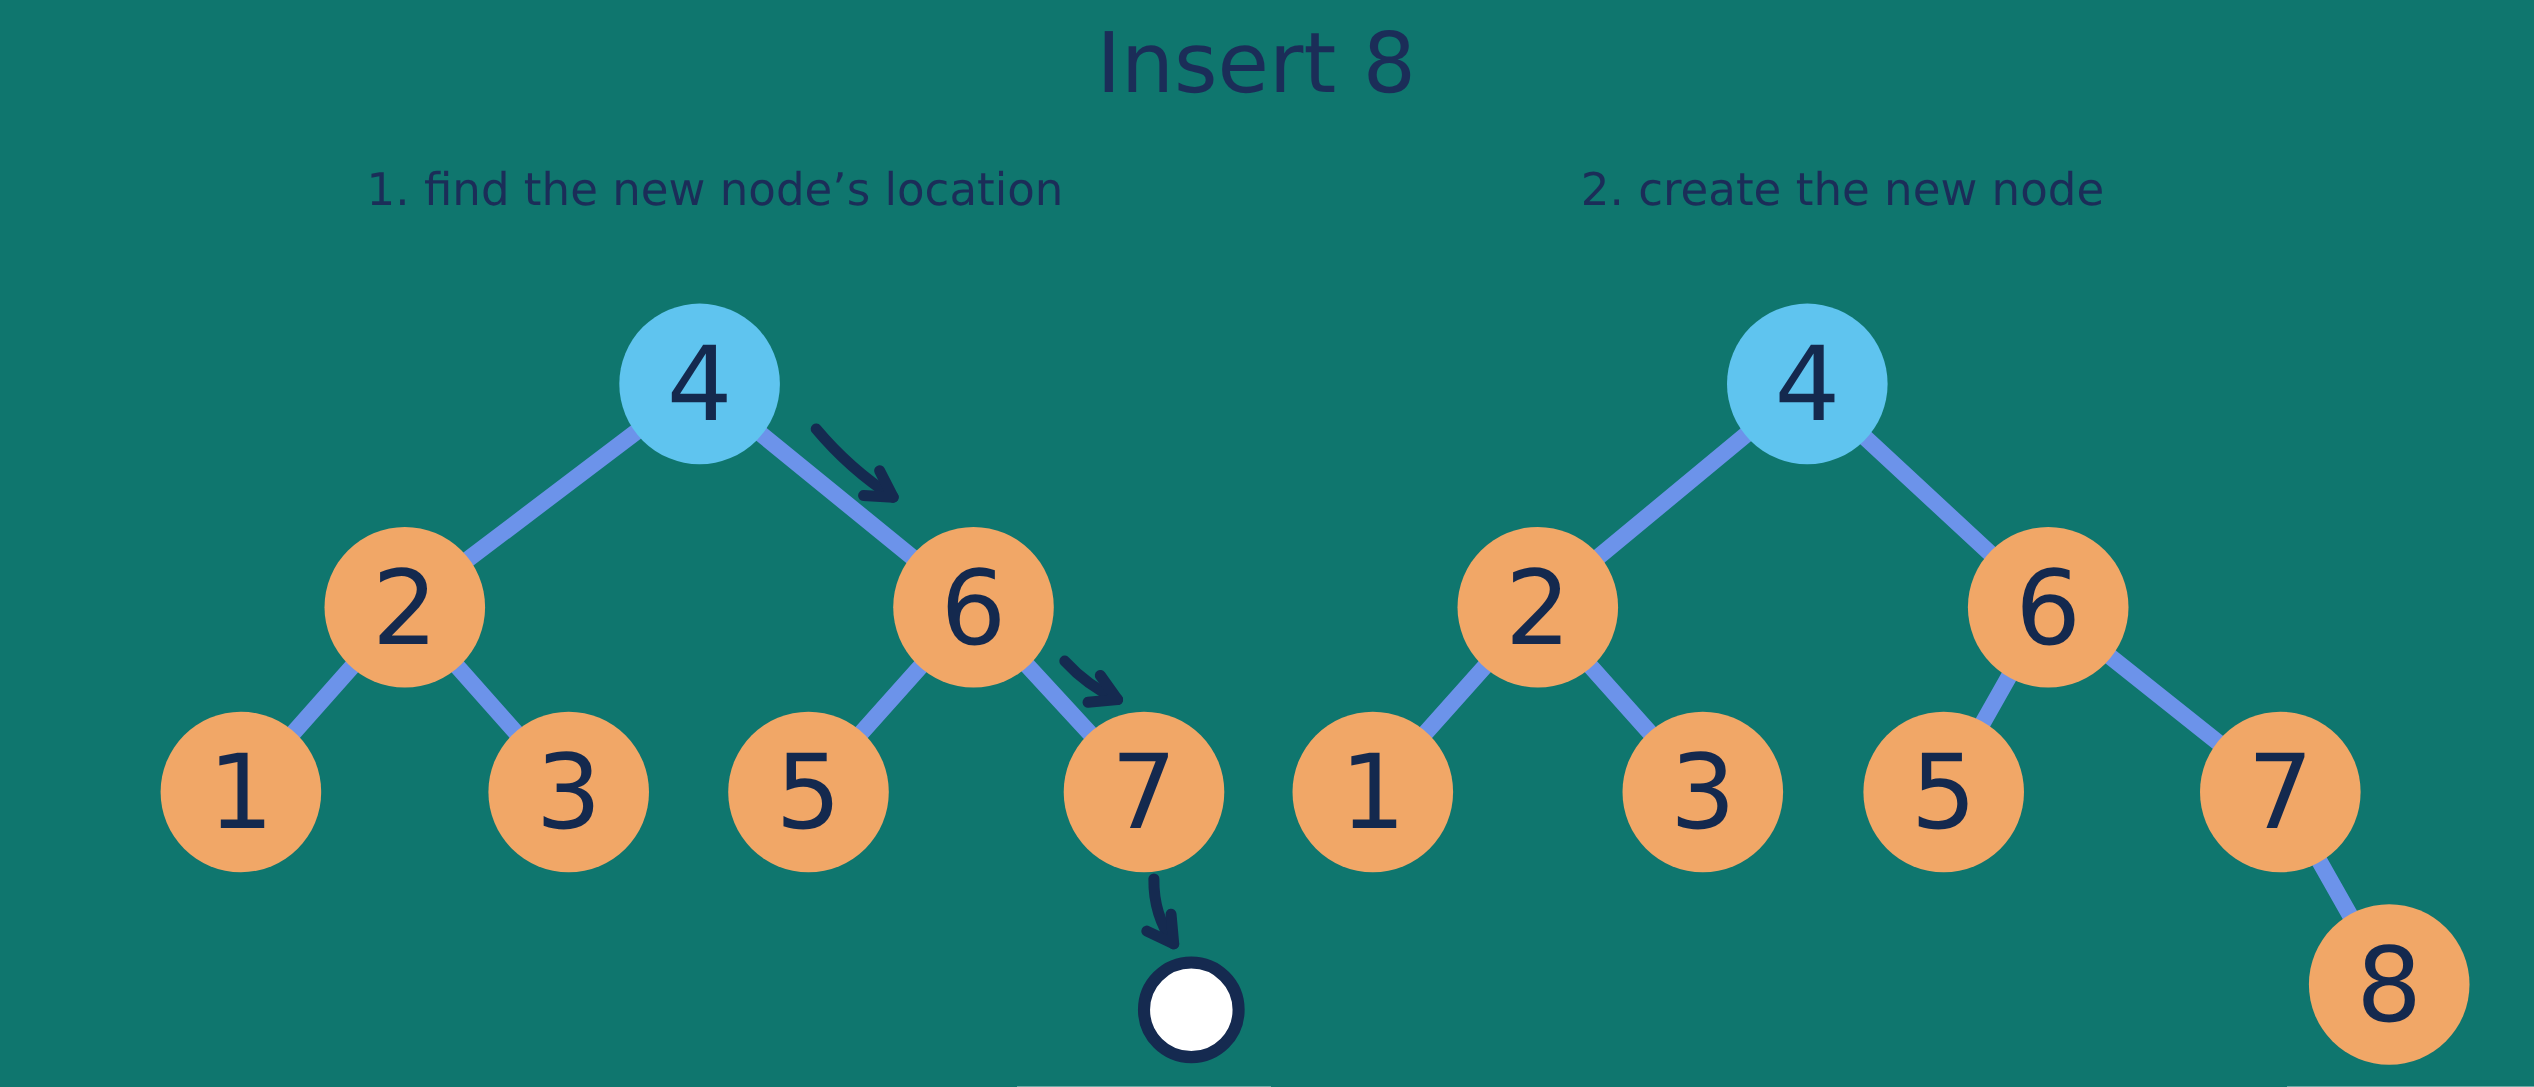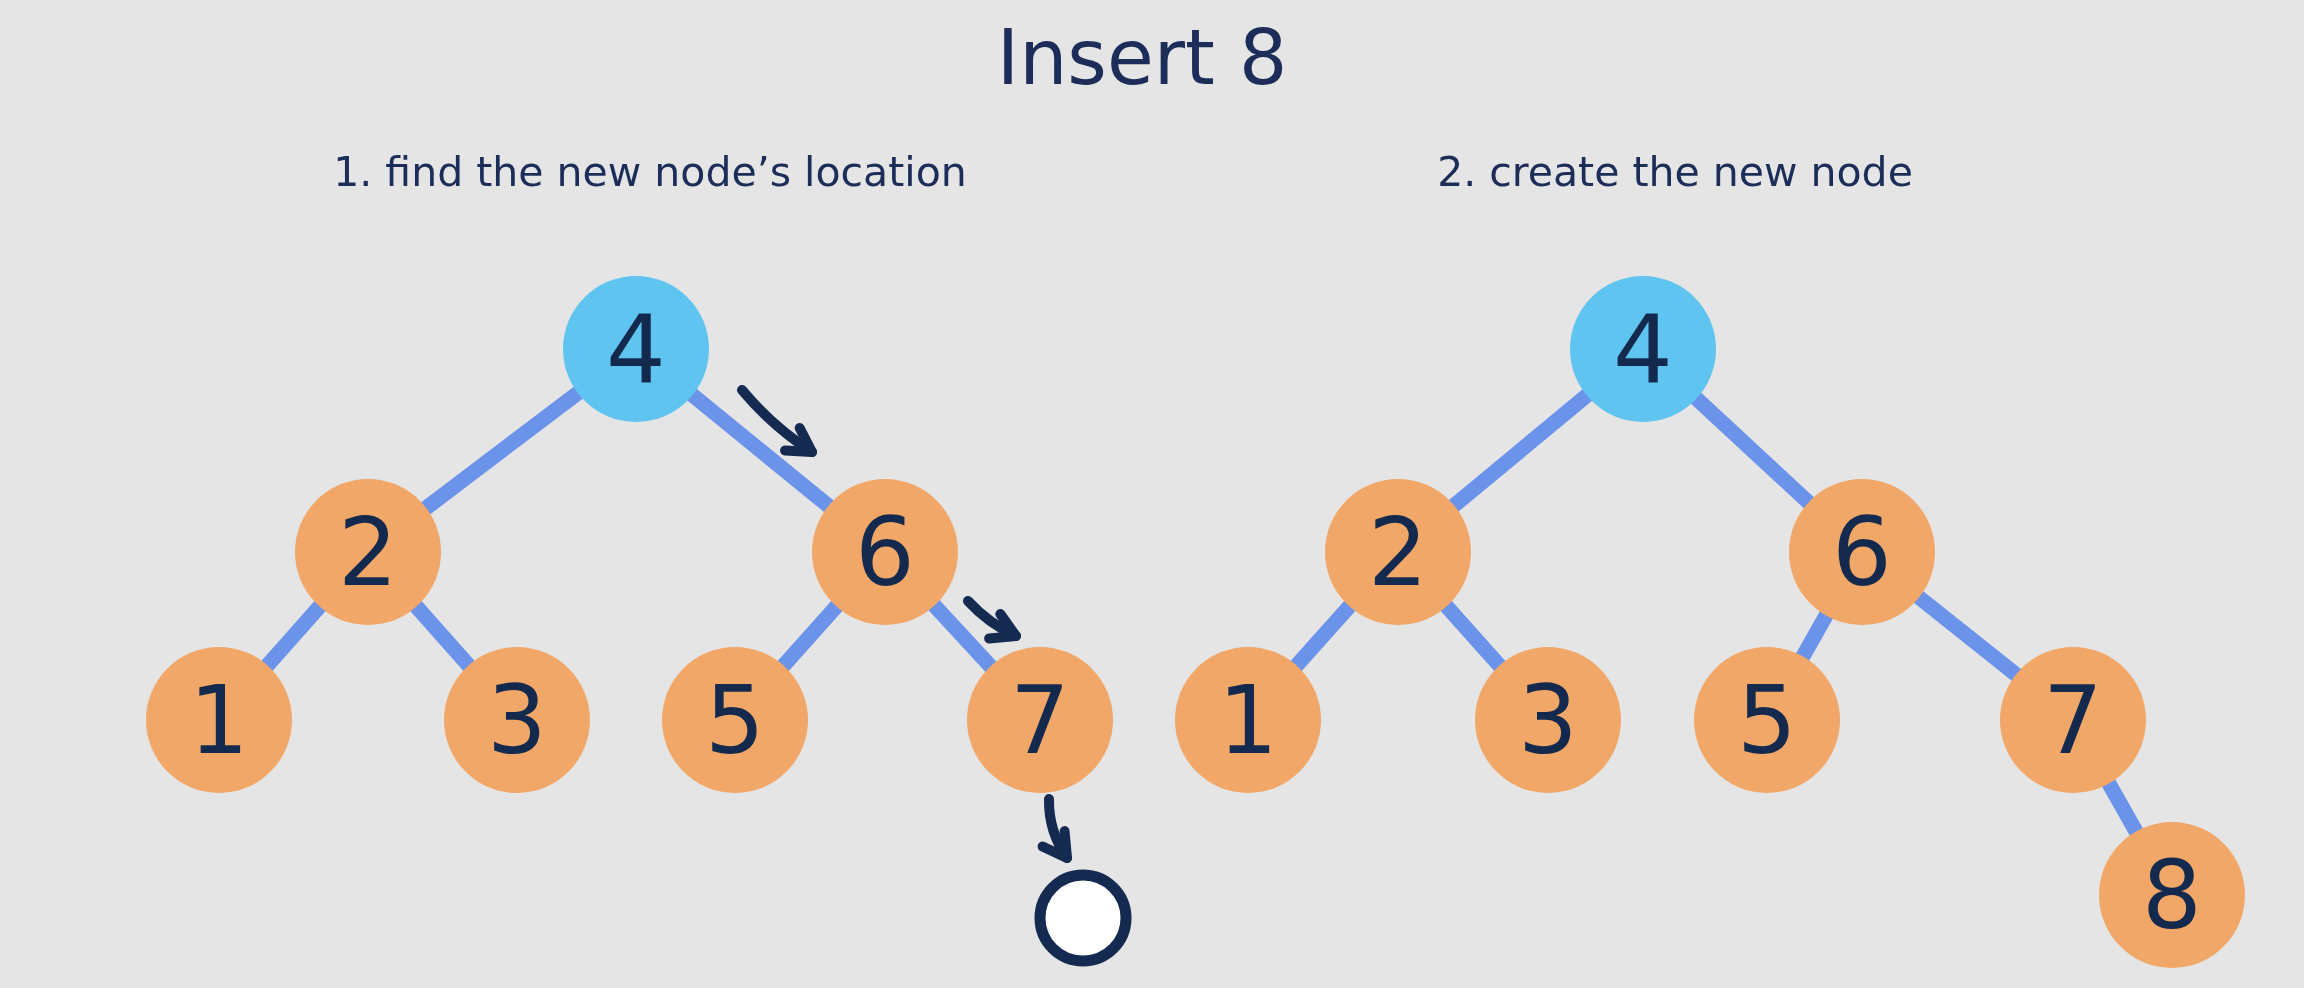--- a/index.html
+++ b/index.html
@@ -3,21 +3,21 @@
 <meta charset="utf-8">
 <style>
   html, body {
     margin: 0;
     padding: 0;
     background: #ffffff;
   }
   .stage {
     width: 2304px;
     height: 988px;
-    background: #e5e5e5;
+    background: #0f766e;
     position: relative;
     font-family: "DejaVu Sans", sans-serif;
   }
   svg { display: block; }
   .title {
     font-family: "DejaVu Sans", "Liberation Sans", sans-serif;
     font-size: 76px;
     font-weight: 400;
     text-anchor: middle;
   }

